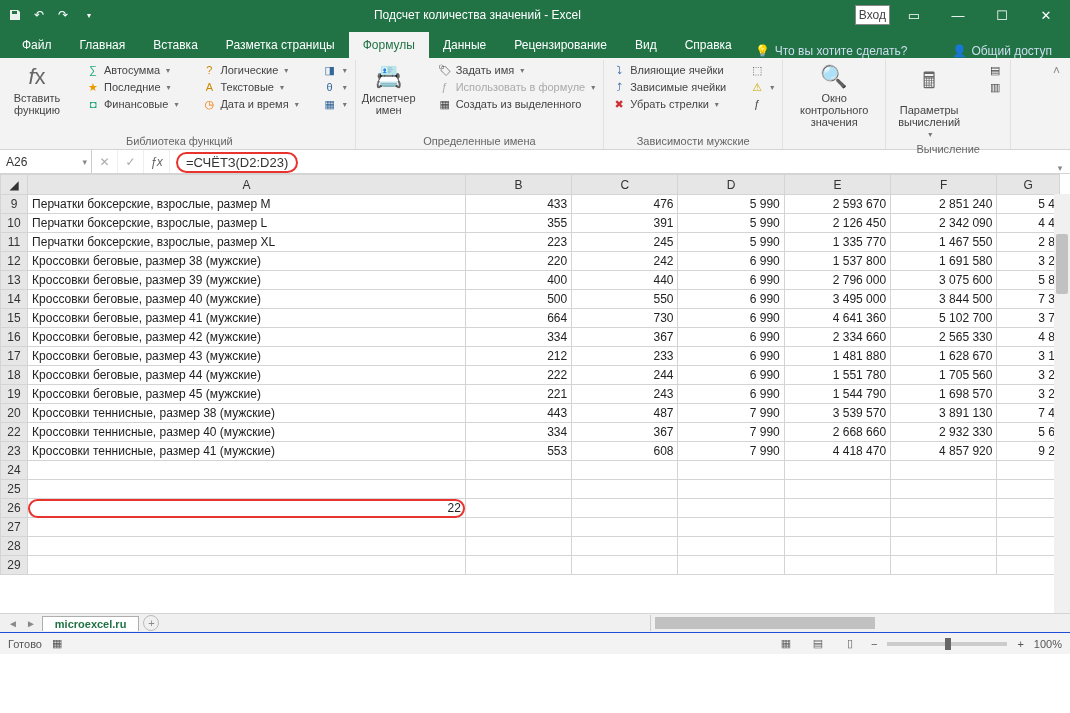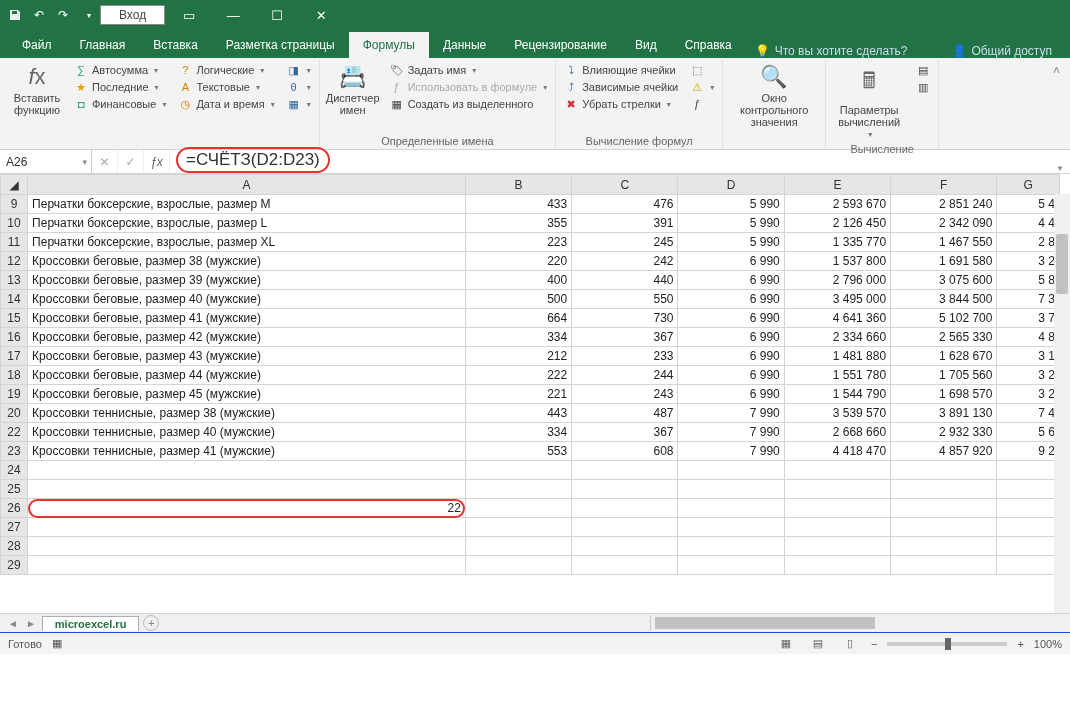--- a/index.html
+++ b/index.html
@@ -3,47 +3,47 @@
 <meta charset="utf-8">
 <style>
 * { box-sizing: border-box; margin: 0; padding: 0; font-family: "Segoe UI", Tahoma, sans-serif; }
 body { background: #fff; width: 1070px; height: 713px; overflow: hidden; font-size: 12px; }
 
 .titlebar { background: #217346; height: 30px; display: flex; align-items: center; color: #fff; padding: 0 4px; }
 .titlebar .qat { display: flex; gap: 2px; align-items: center; }
 .titlebar .qat-icon { width: 22px; height: 22px; display:flex;align-items:center;justify-content:center; color:#fff; }
 .titlebar .title { flex: 1; text-align: center; font-size: 12px; }
 .titlebar .right { display: flex; align-items: center; gap: 4px; }
-.titlebar .login-btn { background:#fff;color:#444;padding:2px 18px;font-size:12px;border:1px solid #888; }
+.titlebar .login-btn { background:#fff;color:#444;padding:2px 3px;font-size:12px;border:1px solid #888; }
 .titlebar .win-btn { width: 40px; height: 28px; display:flex;align-items:center;justify-content:center; color:#fff; font-size:13px; }
 
 .ribbon-tabs { background:#217346; display:flex; padding:0 8px; height:28px; align-items:flex-end; gap:0; }
 .ribbon-tab { color:#fff; padding:6px 14px; font-size:12px; cursor:pointer; }
 .ribbon-tab.active { background:#f3f3f3; color:#217346; }
 .ribbon-tabs .helper { display:flex;align-items:center;color:#cde;font-size:12px;padding:0 10px;gap:4px; }
 .ribbon-tabs .spacer { flex:1; }
 
 .ribbon { background:#f3f3f3; border-bottom:1px solid #d4d4d4; height:92px; display:flex; padding:2px 4px 0; }
 .rgroup { border-right:1px solid #e1e1e1; padding:2px 6px 0; display:flex; flex-direction:column; }
-.rgroup-body { flex:1; display:flex; gap:8px; align-items:flex-start; }
+.rgroup-body { flex:1; display:flex; gap:20px; align-items:flex-start; }
 .rgroup-label { text-align:center; font-size:11px; color:#666; padding:2px 0; }
 .big-btn { display:flex;flex-direction:column;align-items:center;justify-content:center;padding:2px 4px;width:54px;text-align:center;font-size:11px;color:#444;gap:2px; }
 .big-btn .bicon { font-size:22px; color:#666; }
 .mini-row { display:flex;align-items:center;gap:4px;font-size:11px;color:#444;padding:1px 2px;white-space:nowrap; }
 .mini-row .micon { width:14px;height:14px;display:inline-flex;align-items:center;justify-content:center;font-size:11px; }
 .mini-row.disabled { color:#aaa; }
 .col { display:flex;flex-direction:column;gap:1px; }
 .dd { font-size:8px;color:#777;margin-left:2px; }
 
 .formula-bar { display:flex; align-items:flex-end; height:24px; border-bottom:1px solid #d4d4d4; background:#fff; }
 .name-box { width:92px; border-right:1px solid #ccc; height:100%; display:flex;align-items:center;padding:0 6px; font-size:12px; color:#333; position:relative; }
 .name-box .ndd { position:absolute;right:4px;color:#888;font-size:9px; }
 .fb-btn { width:26px;height:100%;display:flex;align-items:center;justify-content:center;color:#aaa;border-right:1px solid #eee;font-size:12px; }
 .fx-lbl { width:26px;display:flex;align-items:center;justify-content:center;font-style:italic;color:#666;border-right:1px solid #eee;height:100%; }
-.fb-input { flex:1;display:flex;align-items:center;padding:0 6px;font-size:17px;color:#333;position:relative; }
+.fb-input { flex:1;display:flex;align-items:center;padding:0 6px;font-size:13px;color:#333;position:relative; }
 .fb-highlight { border:2.5px solid #e8332e; border-radius:14px; padding:1px 8px; }
 .fb-expand { width:20px;text-align:center;color:#888;font-size:9px; }
 
 .grid-wrap { position:relative; height:440px; overflow:hidden; border-bottom:1px solid #d4d4d4; }
 .grid { border-collapse:collapse; table-layout:fixed; width:1060px; }
 .grid th, .grid td { border:1px solid #d4d4d4; height:19px; font-size:12px; padding:0 4px; overflow:hidden; white-space:nowrap; }
 .grid thead th { background:#e6e6e6; color:#333; font-weight:normal; text-align:center; height:20px; }
 .grid .rh { background:#e6e6e6; color:#333; text-align:center; width:26px; }
 .grid td { color:#222; }
 .colA { width:420px; text-align:left; }
@@ -76,20 +76,21 @@
     <div class="qat-icon">
         <svg width="14" height="14" viewBox="0 0 14 14">
           <path fill="#fff" d="M2 2h8l2 2v8H2z" opacity=".9"></path>
           <rect x="4" y="3" width="5" height="3" fill="#217346"></rect>
         </svg>
       </div>
     <div class="qat-icon">↶</div>
     <div class="qat-icon">↷</div>
     <div class="qat-icon dd">▾</div>
   </div>
+  <div class="title">Подсчет количества значений  -  Excel</div>
   <div class="right">
     <div class="login-btn">Вход</div>
     <div class="win-btn">▭</div>
     <div class="win-btn">—</div>
     <div class="win-btn">☐</div>
     <div class="win-btn">✕</div>
   </div>
 </div>
 
 <div class="ribbon-tabs">
@@ -162,20 +163,21 @@
         <div class="mini-row">
             <span class="micon" style="color:#369">θ</span>
             <span class="dd">▾</span>
           </div>
         <div class="mini-row">
             <span class="micon" style="color:#369">▦</span>
             <span class="dd">▾</span>
           </div>
       </div>
     </div>
+    <div class="rgroup-label">Библиотека функций</div>
   </div>
   <div class="rgroup">
     <div class="rgroup-body">
       <div class="big-btn">
           <span class="bicon">📇</span>
           <span>Диспетчер имен</span>
         </div>
       <div class="col">
         <div class="mini-row">
             <span class="micon">🏷</span>
@@ -218,21 +220,21 @@
           </div>
         <div class="mini-row">
             <span class="micon" style="color:#ca0">⚠</span>
             <span class="dd">▾</span>
           </div>
         <div class="mini-row">
             <span class="micon">ƒ</span>
           </div>
       </div>
     </div>
-    <div class="rgroup-label">Вычисление формул</div>
+    <div class="rgroup-label">Зависимости мужские</div>
   </div>
   <div class="rgroup">
     <div class="rgroup-body">
       <div class="big-btn" style="width:90px">
           <span class="bicon">🔍</span>
           <span>Окно контрольного значения</span>
         </div>
     </div>
     <div class="rgroup-label">&nbsp;</div>
   </div>

